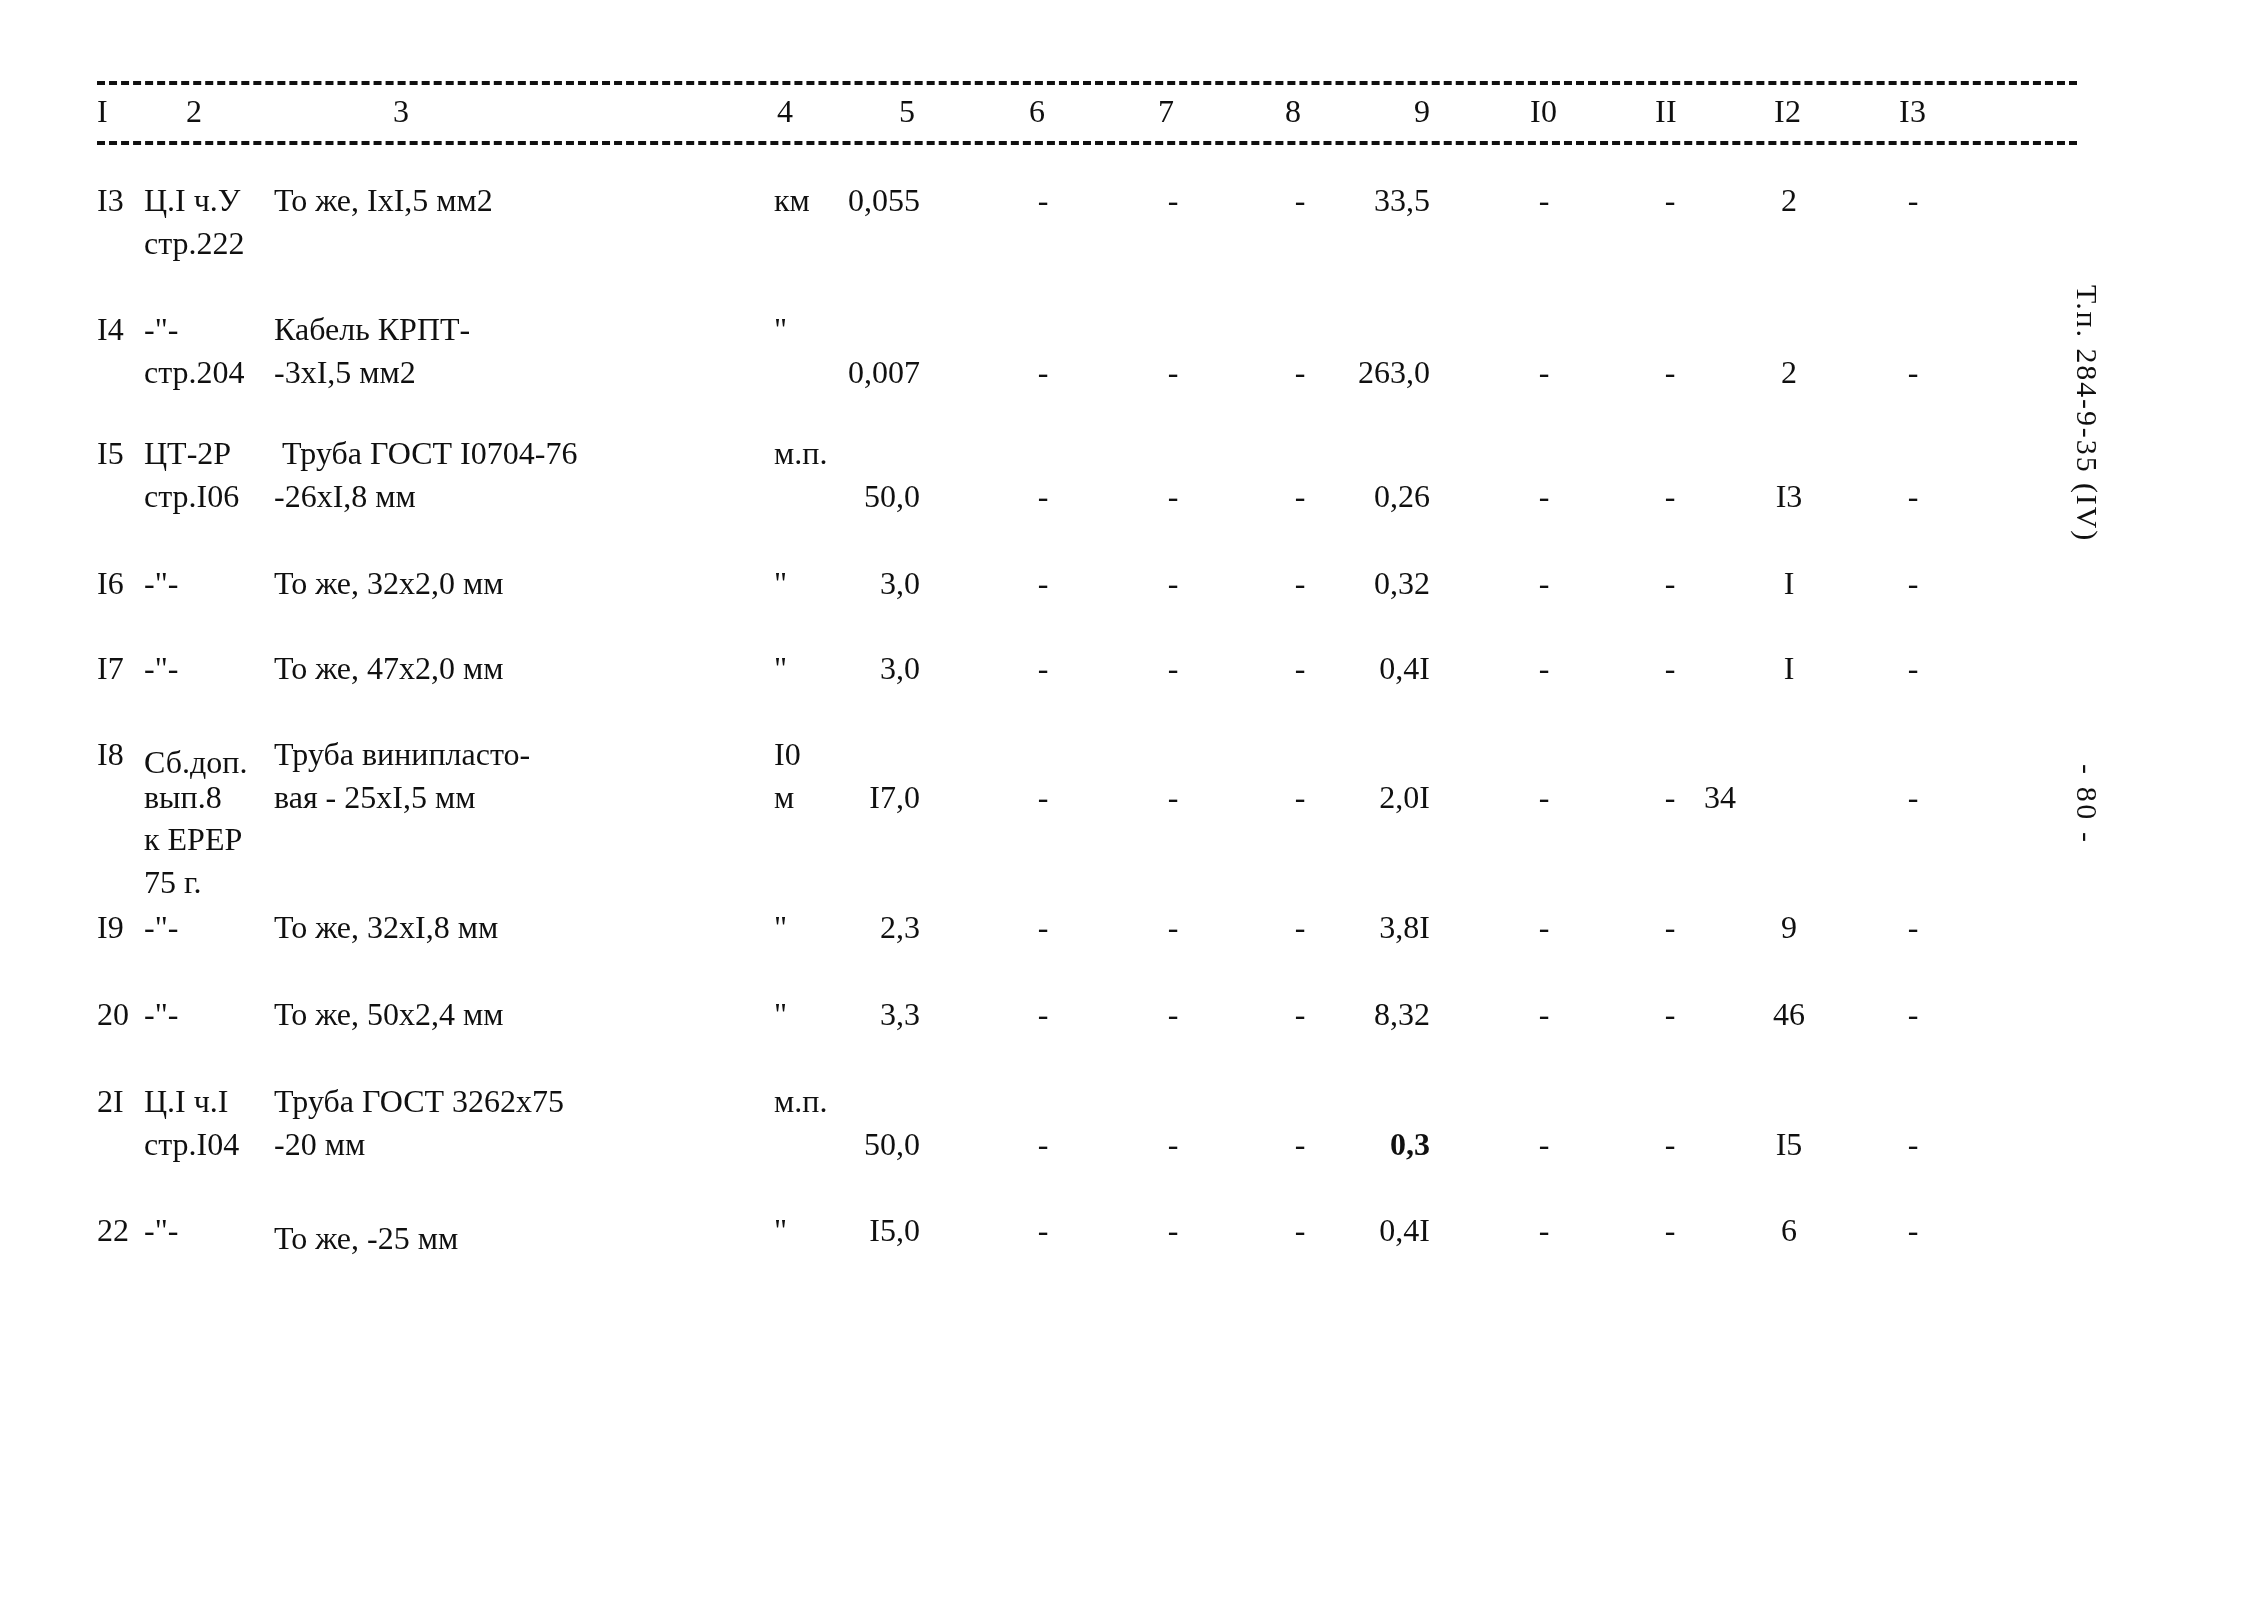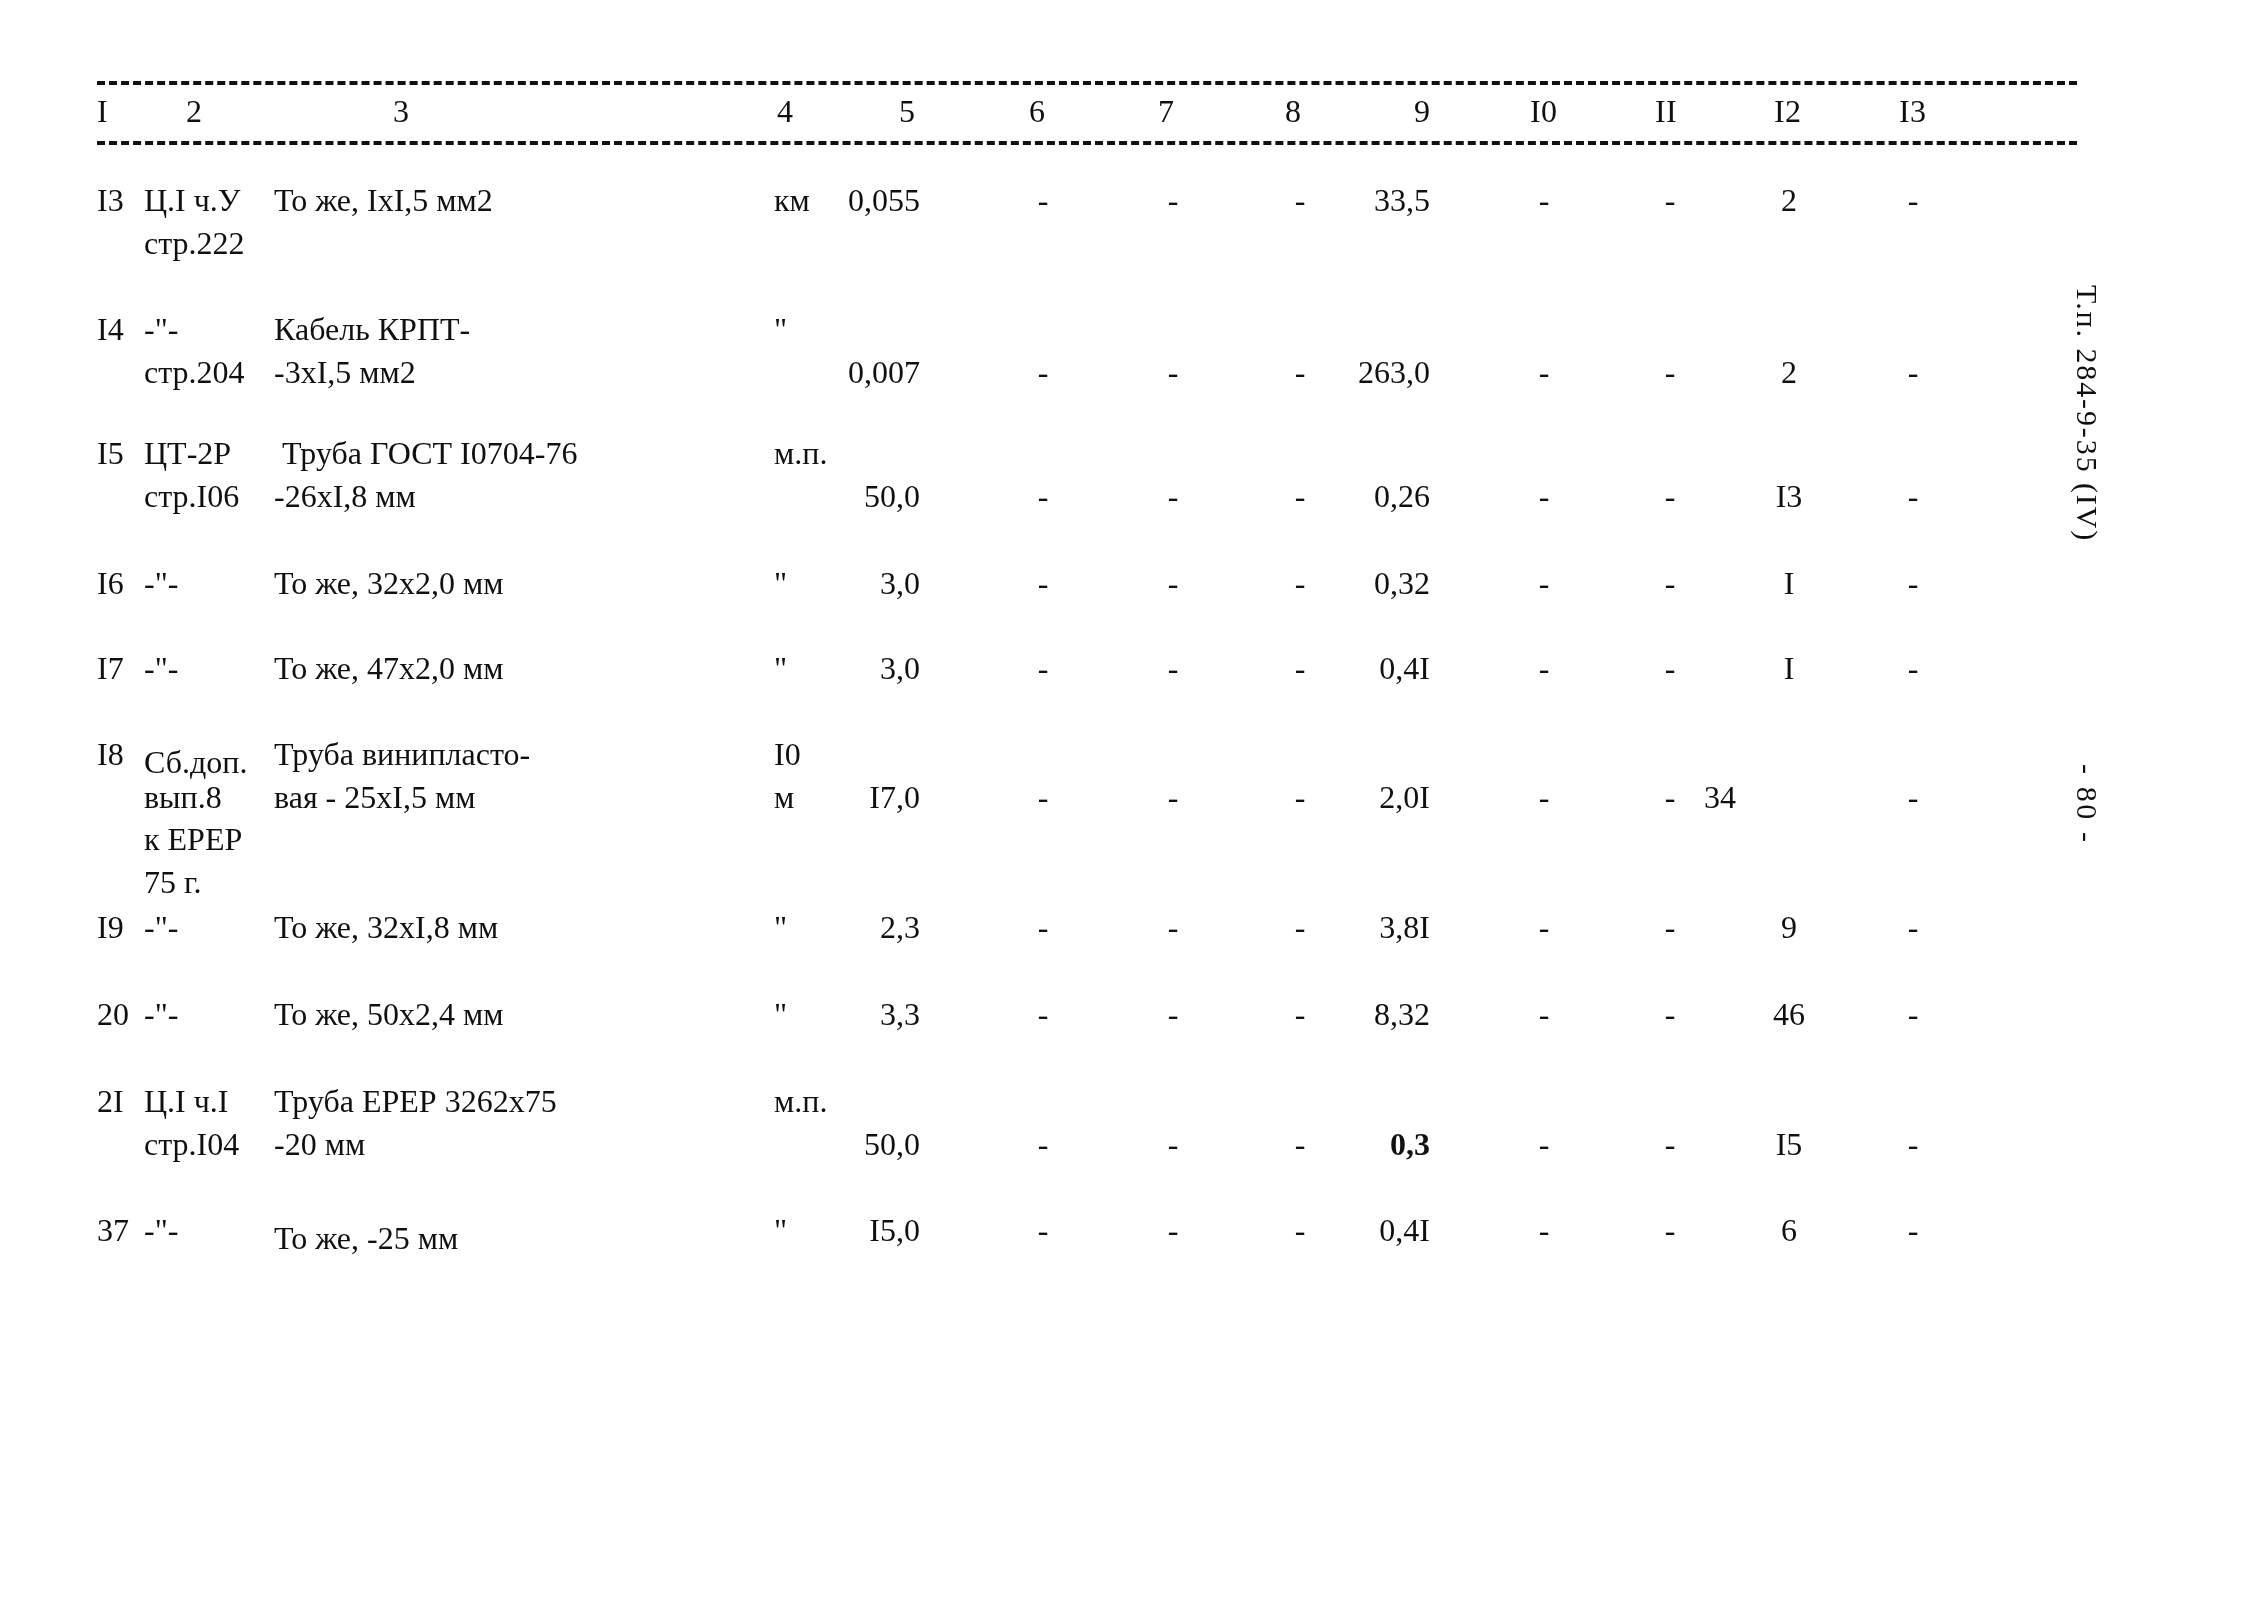--- a/index.html
+++ b/index.html
@@ -207,35 +207,35 @@
           <div class="cell" style="left: auto; top: 0px; right: 647px;">8,32</div>
           <div class="cell" style="left: 1408px; top: 0px; width: 78px; text-align: center;">-</div>
           <div class="cell" style="left: 1534px; top: 0px; width: 78px; text-align: center;">-</div>
           <div class="cell" style="left: 1653px; top: 0px; width: 78px; text-align: center;">46</div>
           <div class="cell" style="left: 1777px; top: 0px; width: 78px; text-align: center;">-</div>
         </div>
         <div class="row" style="position: absolute; left: 0px; top: 935px; width: 1980px; height: 129px;">
           <div class="cell" style="left: 0px; top: 0px;">2I</div>
           <div class="cell" style="left: 47px; top: 0px;">Ц.I ч.I</div>
           <div class="cell" style="left: 47px; top: 43px;">стр.I04</div>
-          <div class="cell" style="left: 177px; top: 0px;">Труба ЕРЕР 3262x75</div>
+          <div class="cell" style="left: 177px; top: 0px;">Труба ГОСТ 3262x75</div>
           <div class="cell" style="left: 177px; top: 43px;">-20 мм</div>
           <div class="cell" style="left: 677px; top: 0px;">м.п.</div>
           <div class="cell" style="left: auto; top: 43px; right: 1157px;">50,0</div>
           <div class="cell" style="left: 907px; top: 43px; width: 78px; text-align: center;">-</div>
           <div class="cell" style="left: 1037px; top: 43px; width: 78px; text-align: center;">-</div>
           <div class="cell" style="left: 1164px; top: 43px; width: 78px; text-align: center;">-</div>
           <div class="cell" style="left: auto; top: 43px; right: 647px; font-weight: bold;">0,3</div>
           <div class="cell" style="left: 1408px; top: 43px; width: 78px; text-align: center;">-</div>
           <div class="cell" style="left: 1534px; top: 43px; width: 78px; text-align: center;">-</div>
           <div class="cell" style="left: 1653px; top: 43px; width: 78px; text-align: center;">I5</div>
           <div class="cell" style="left: 1777px; top: 43px; width: 78px; text-align: center;">-</div>
         </div>
         <div class="row" style="position: absolute; left: 0px; top: 1064px; width: 1980px; height: 78px;">
-          <div class="cell" style="left: 0px; top: 0px;">37</div>
+          <div class="cell" style="left: 0px; top: 0px;">22</div>
           <div class="cell" style="left: 47px; top: 0px;">-"-</div>
           <div class="cell" style="left: 177px; top: 8px;">То же, -25 мм</div>
           <div class="cell" style="left: 677px; top: 0px;">"</div>
           <div class="cell" style="left: auto; top: 0px; right: 1157px;">I5,0</div>
           <div class="cell" style="left: 907px; top: 0px; width: 78px; text-align: center;">-</div>
           <div class="cell" style="left: 1037px; top: 0px; width: 78px; text-align: center;">-</div>
           <div class="cell" style="left: 1164px; top: 0px; width: 78px; text-align: center;">-</div>
           <div class="cell" style="left: auto; top: 0px; right: 647px;">0,4I</div>
           <div class="cell" style="left: 1408px; top: 0px; width: 78px; text-align: center;">-</div>
           <div class="cell" style="left: 1534px; top: 0px; width: 78px; text-align: center;">-</div>

